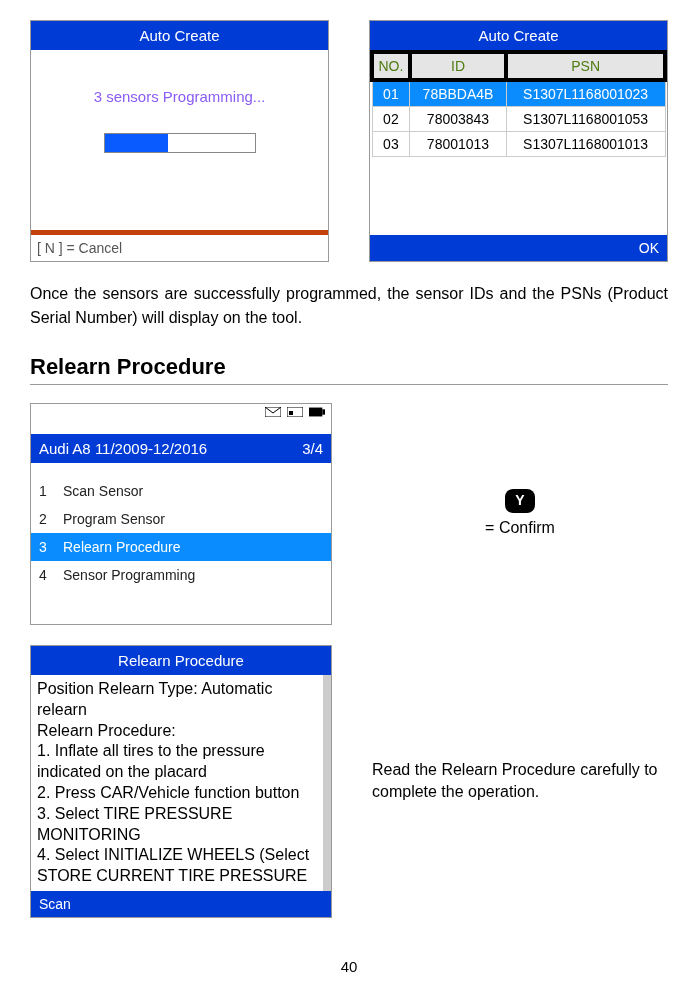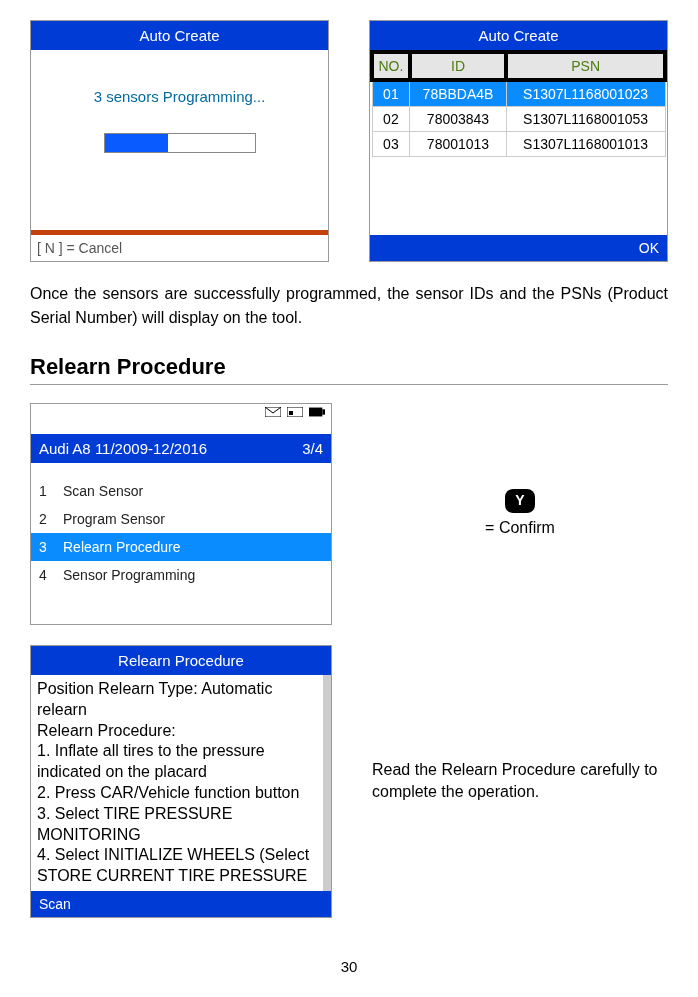--- a/index.html
+++ b/index.html
@@ -49,21 +49,21 @@
   .progress-body {
     flex: 1;
     padding: 20px 10px;
     min-height: 140px;
     position: relative;
   }
   .progress-body .msg {
     text-align: center;
     margin-top: 18px;
     margin-bottom: 28px;
-    color: #0369a1;
+    color: #8b5cf6;
     font-size: 15px;
   }
   .progress-bar {
     width: 150px;
     height: 18px;
     border: 1px solid #888;
     margin: 0 auto;
     position: relative;
   }
   .progress-bar .fill {
@@ -293,13 +293,13 @@
 1. Inflate all tires to the pressure indicated on the placard
 2. Press CAR/Vehicle function button
 3. Select TIRE PRESSURE MONITORING
 4. Select INITIALIZE WHEELS (Select STORE CURRENT TIRE PRESSURE</div>
     <div class="foot-back">Scan</div>
   </div>
 
   <div class="side-note">Read the Relearn Procedure carefully to complete the operation.</div>
 </div>
 
-<div class="page-num">30</div>
+<div class="page-num">40</div>
 
 </body></html>

